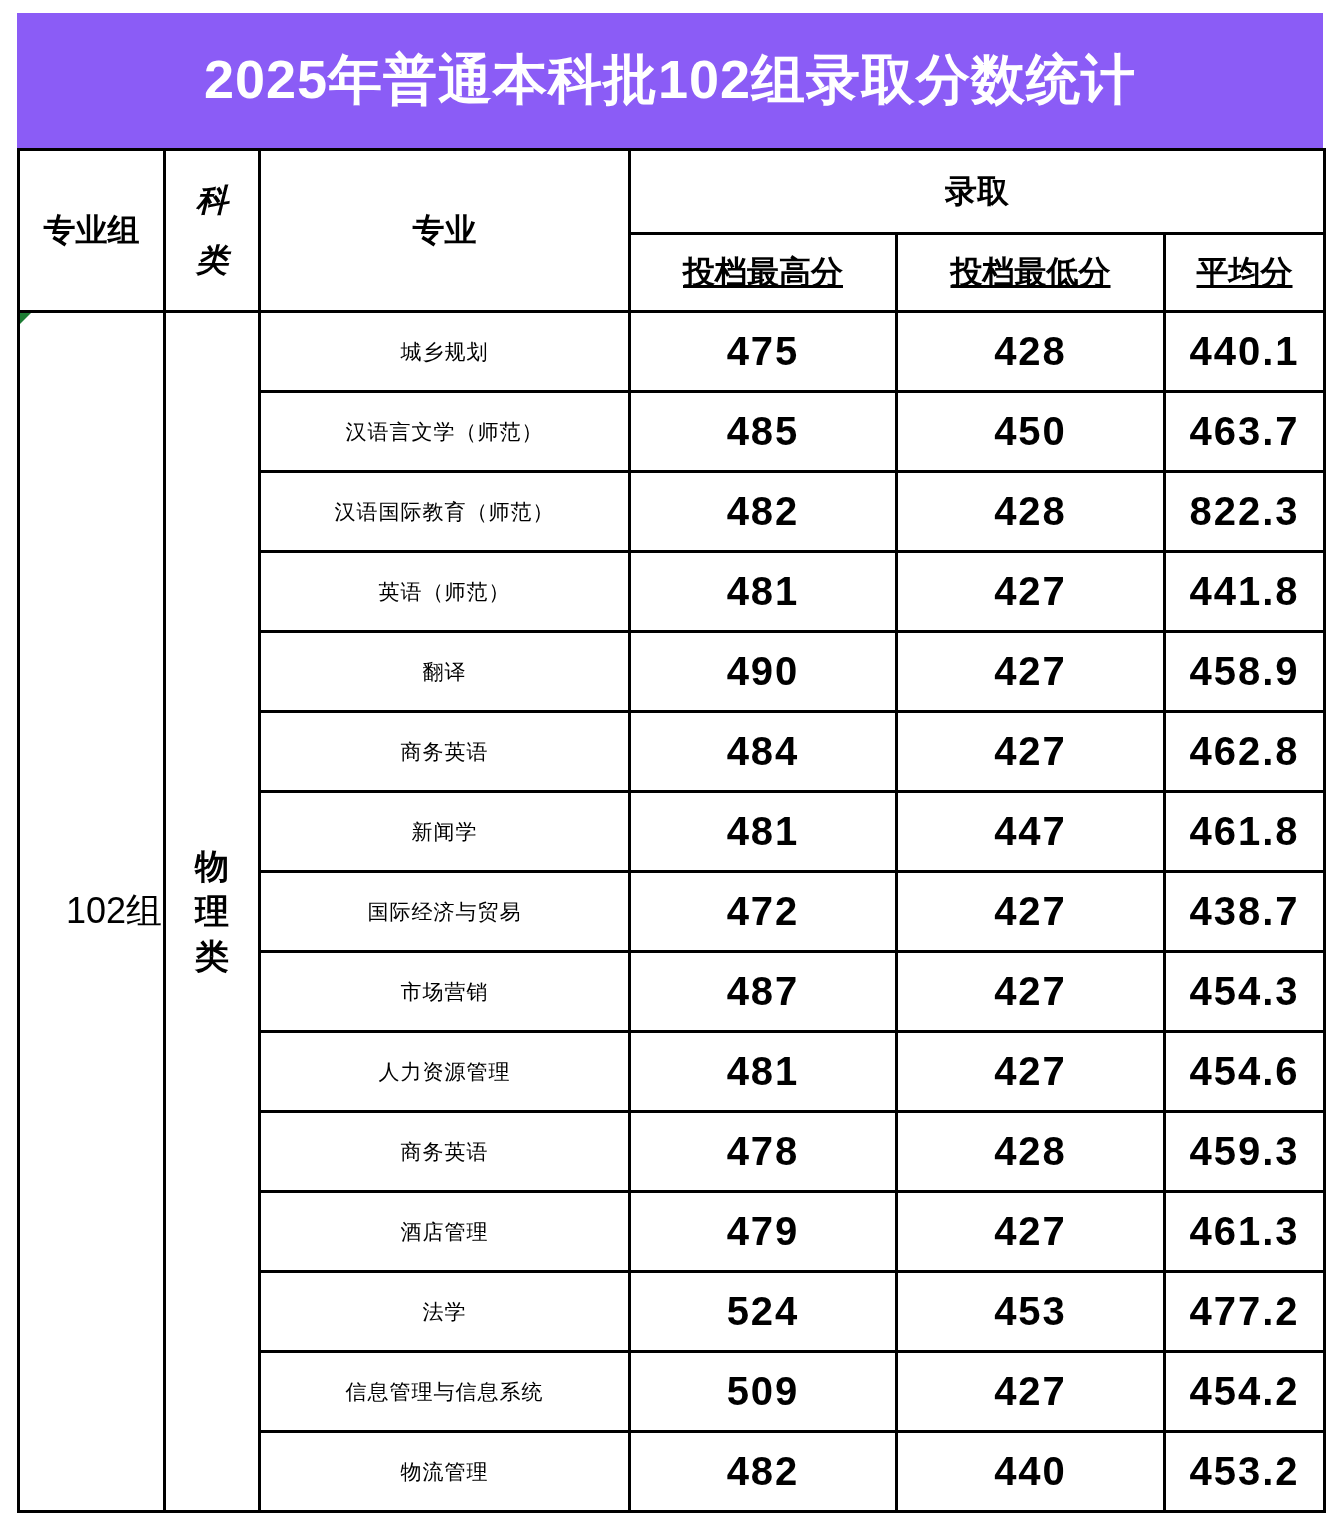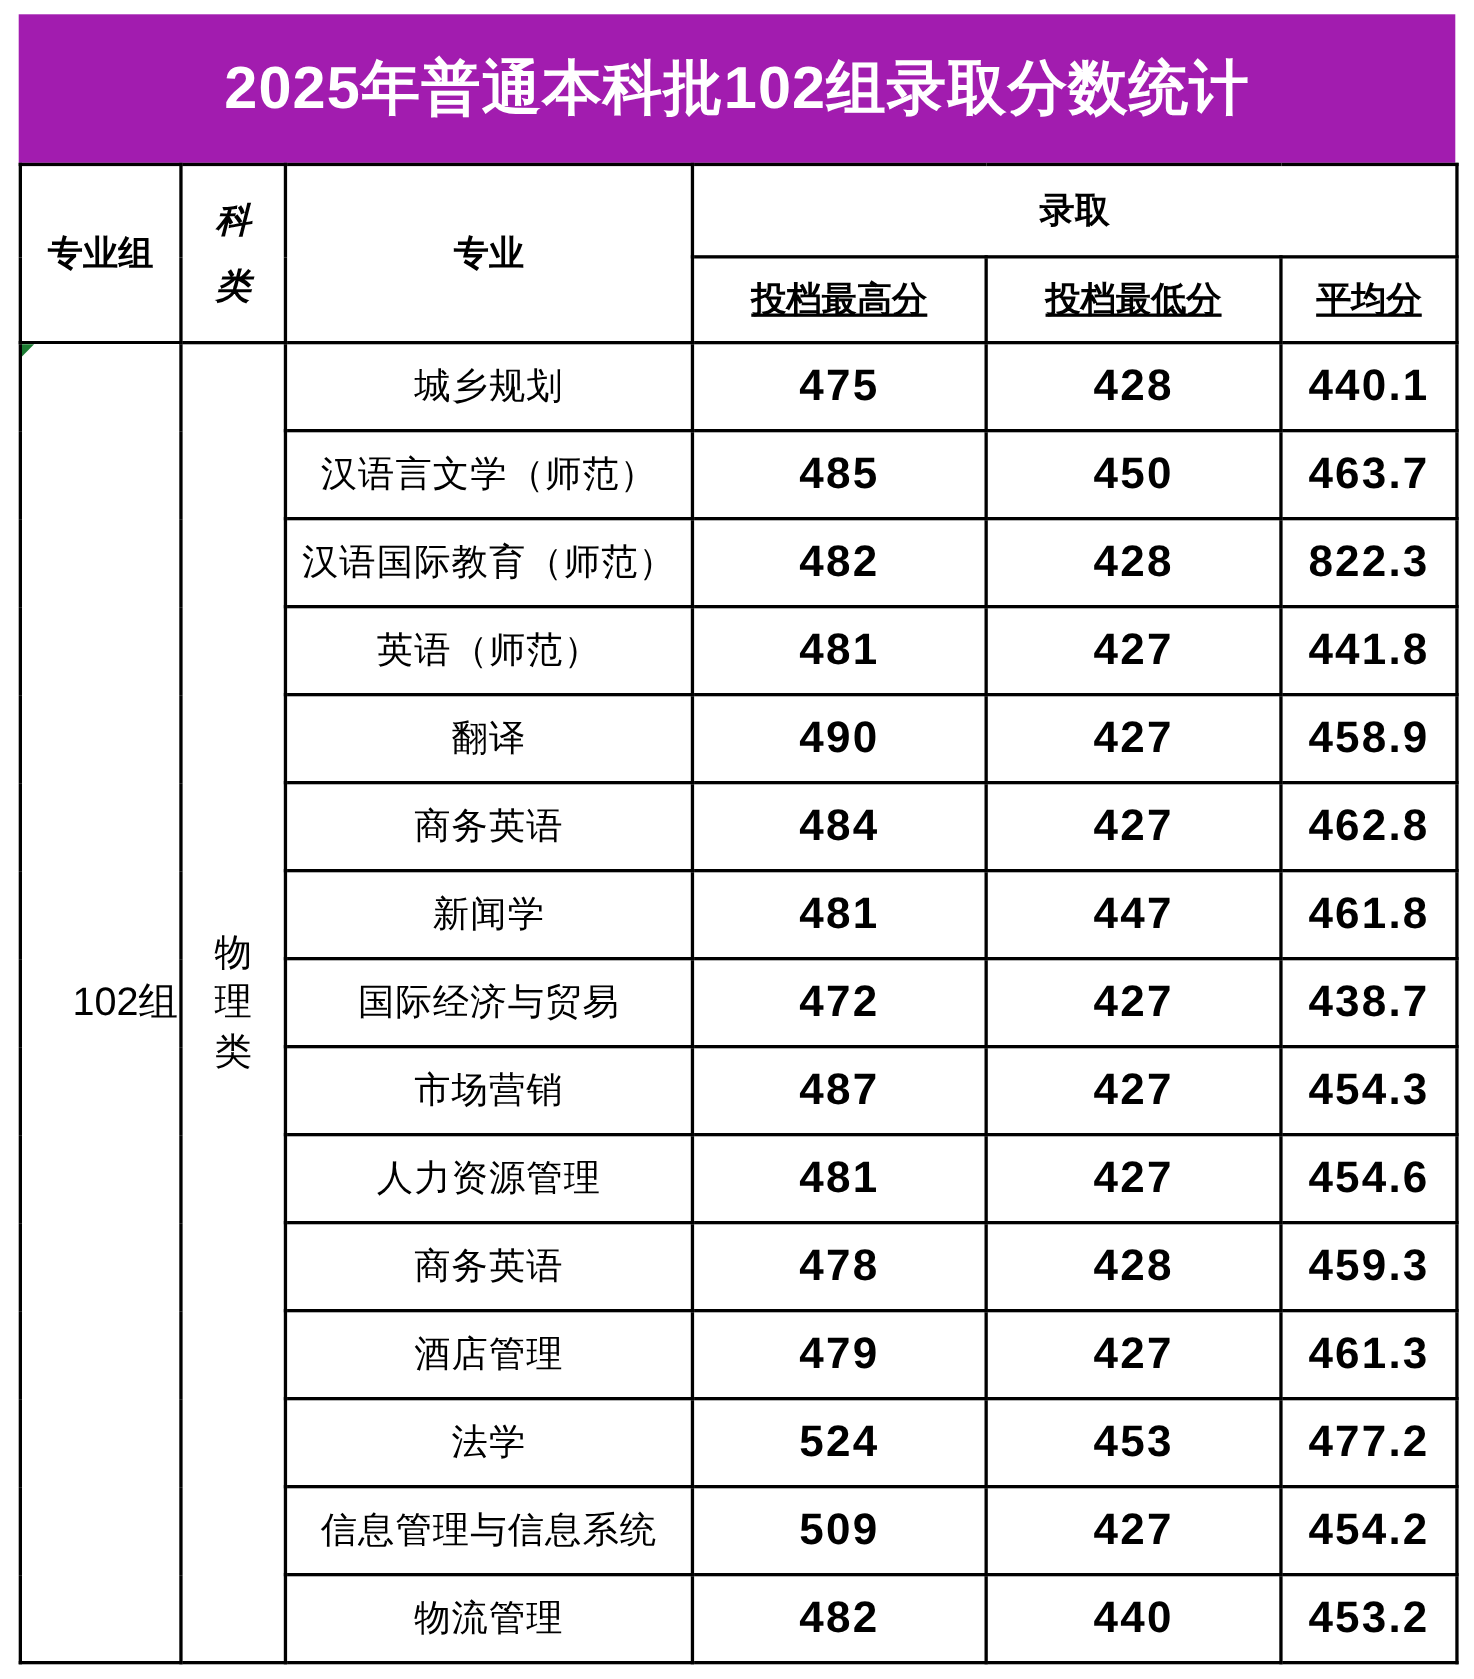--- a/index.html
+++ b/index.html
@@ -10,21 +10,21 @@
     color: #000000;
     overflow: hidden;
   }
   .page {
     position: absolute;
     left: 17px; top: 13px;
     width: 1306px;
   }
   .title-bar {
     width: 1306px; height: 135px;
-    background: #a21caf;
+    background: #8b5cf6;
     display: flex; align-items: center; justify-content: center;
   }
   .title-text {
     color: #ffffff;
     font-size: 54px;
     font-weight: 700;
     letter-spacing: 1px;
     white-space: nowrap;
   }
   table.scores {
@@ -40,21 +40,21 @@
     background: #ffffff;
   }
   tr.hrow1 { height: 84px; }
   tr.hrow2 { height: 78px; text-decoration: underline; }
   tbody tr { height: 80px; }
   .scores th {
     font-size: 32px;
     font-weight: 700;
   }
   td.major-cell {
-    font-size: 33px;
+    font-size: 21px;
     font-weight: 500;
     letter-spacing: 1px;
   }
   td.num-cell {
     font-size: 40px;
     font-weight: 700;
     letter-spacing: 2px;
   }
   td.group-cell {
     font-size: 36px;
@@ -71,21 +71,21 @@
     word-break: break-all;
     font-weight: 700;
     font-style: italic;
   }
   .stack3 {
     display: inline-block;
     width: 1.15em;
     font-size: 34px;
     line-height: 1.32;
     word-break: break-all;
-    font-weight: 400;
+    font-weight: 700;
   }
   .err-tri {
     position: absolute;
     top: 0; left: 0;
     width: 0; height: 0;
     border-top: 11px solid #1c7c33;
     border-right: 11px solid transparent;
   }
 </style>
 </head>

